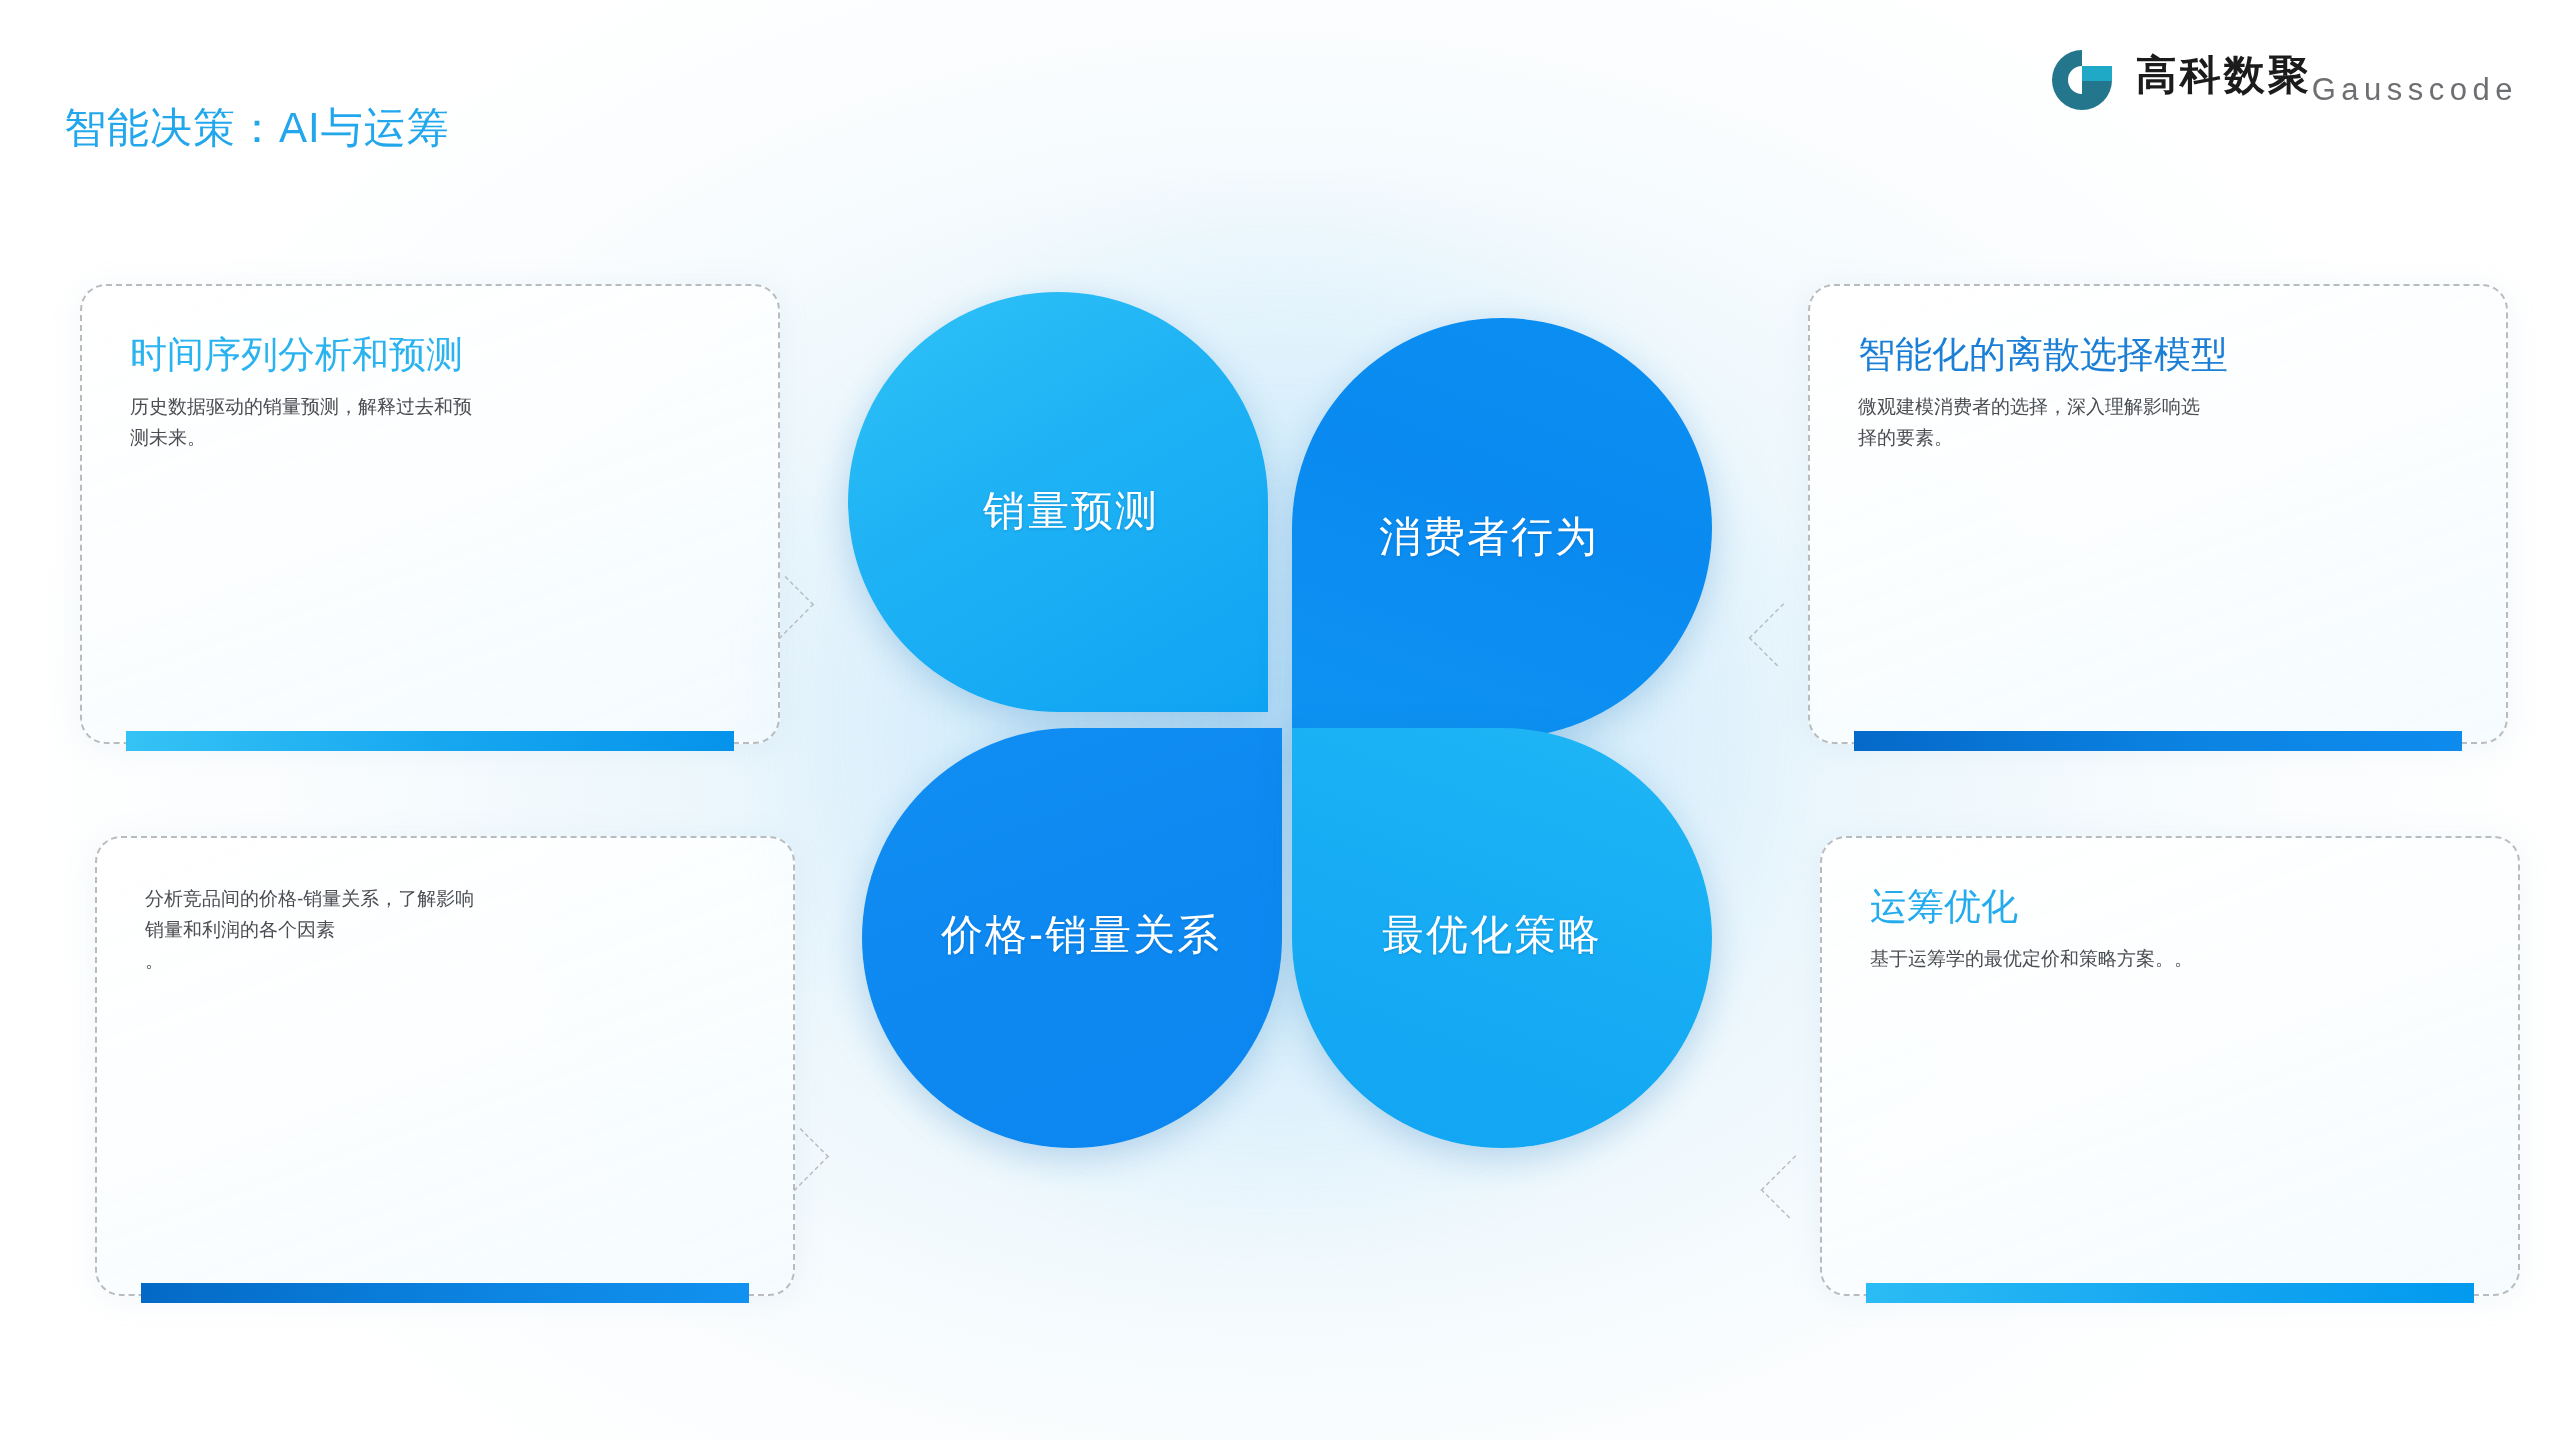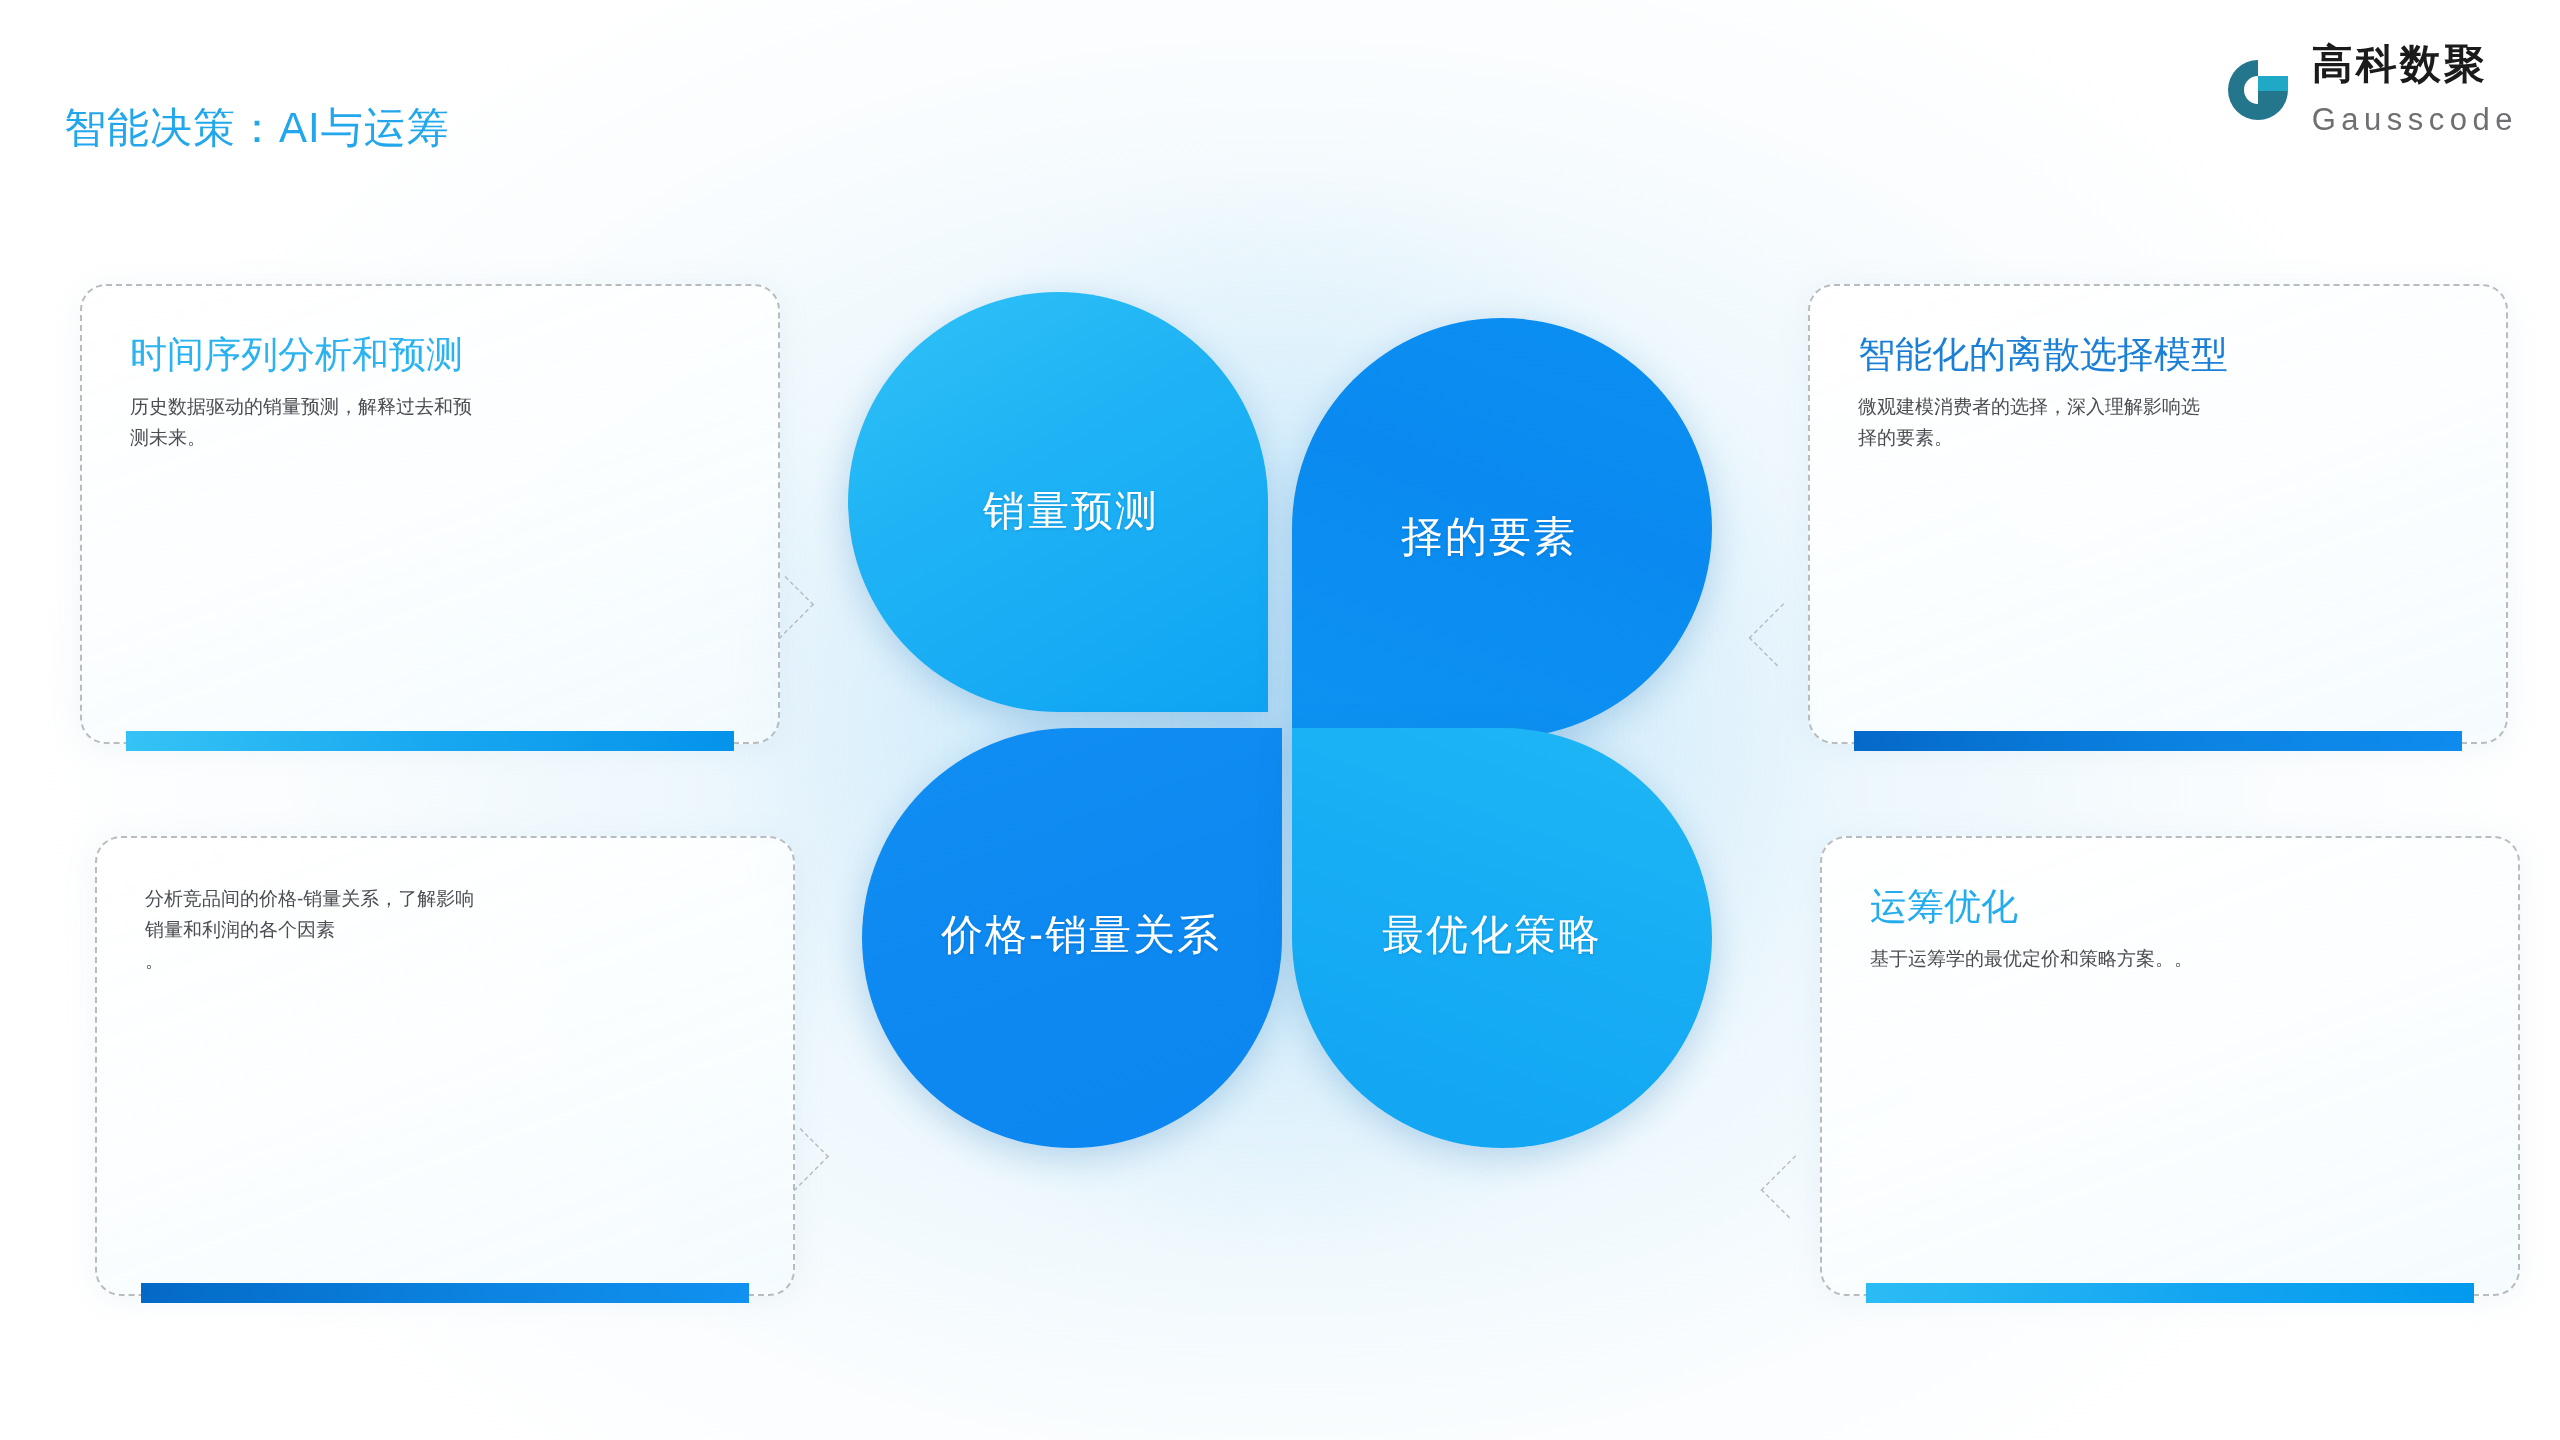--- a/index.html
+++ b/index.html
@@ -20,21 +20,21 @@
   #header { position:absolute; top:0; left:0; width:2560px; height:190px; }
 
   #page-title {
     position:absolute; left:64px; top:100px;
     font-size:42px; font-weight:400; letter-spacing:1px;
     color:#23A7EC; white-space:nowrap;
   }
 
   #logo { position:absolute; right:42px; top:44px; display:flex; align-items:center; gap:18px; }
   #logo-mark { position:relative; width:72px; height:72px; flex:none; }
-  #logo-text { display:flex; flex-direction:column; line-height:1; }
+  #logo-text { display:flex; flex-direction:row; line-height:1; }
   #logo-cn {
     font-size:41px; font-weight:700; color:#1b1b1b;
     letter-spacing:3px; white-space:nowrap;
   }
   #logo-en {
     font-size:31px; font-weight:400; color:#6d6f72;
     letter-spacing:5.5px; margin-top:19px; white-space:nowrap;
   }
 
   
@@ -203,21 +203,21 @@
   <div class="card-bar"></div>
 </div>
 
 <div id="flower">
   <div id="flower-glow"></div>
 
   <div class="petal" id="petal-tl">
     <span class="petal-label">销量预测</span>
   </div>
   <div class="petal" id="petal-tr">
-    <span class="petal-label">择的要素</span>
+    <span class="petal-label">消费者行为</span>
   </div>
   <div class="petal" id="petal-bl">
     <span class="petal-label">价格-销量关系</span>
   </div>
   <div class="petal" id="petal-br">
     <span class="petal-label">最优化策略</span>
   </div>
 </div>
 
 </body></html>

